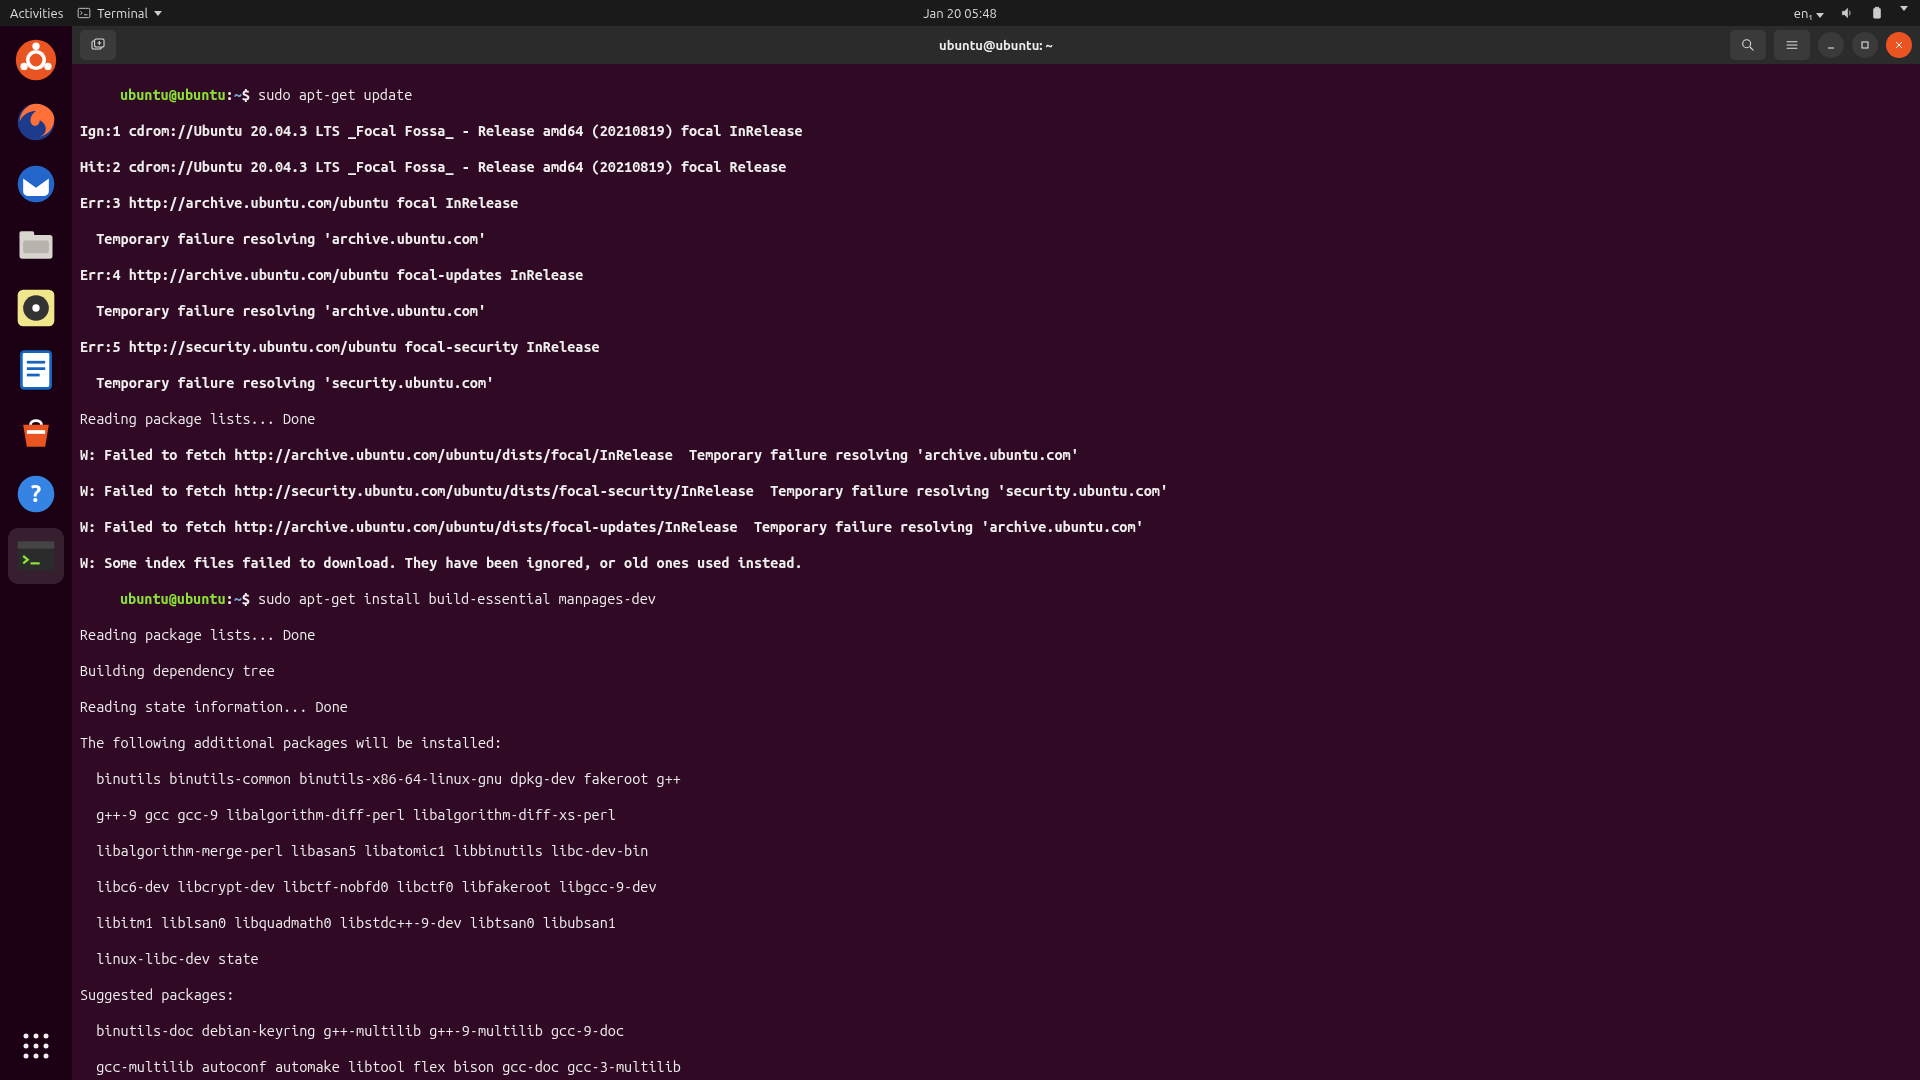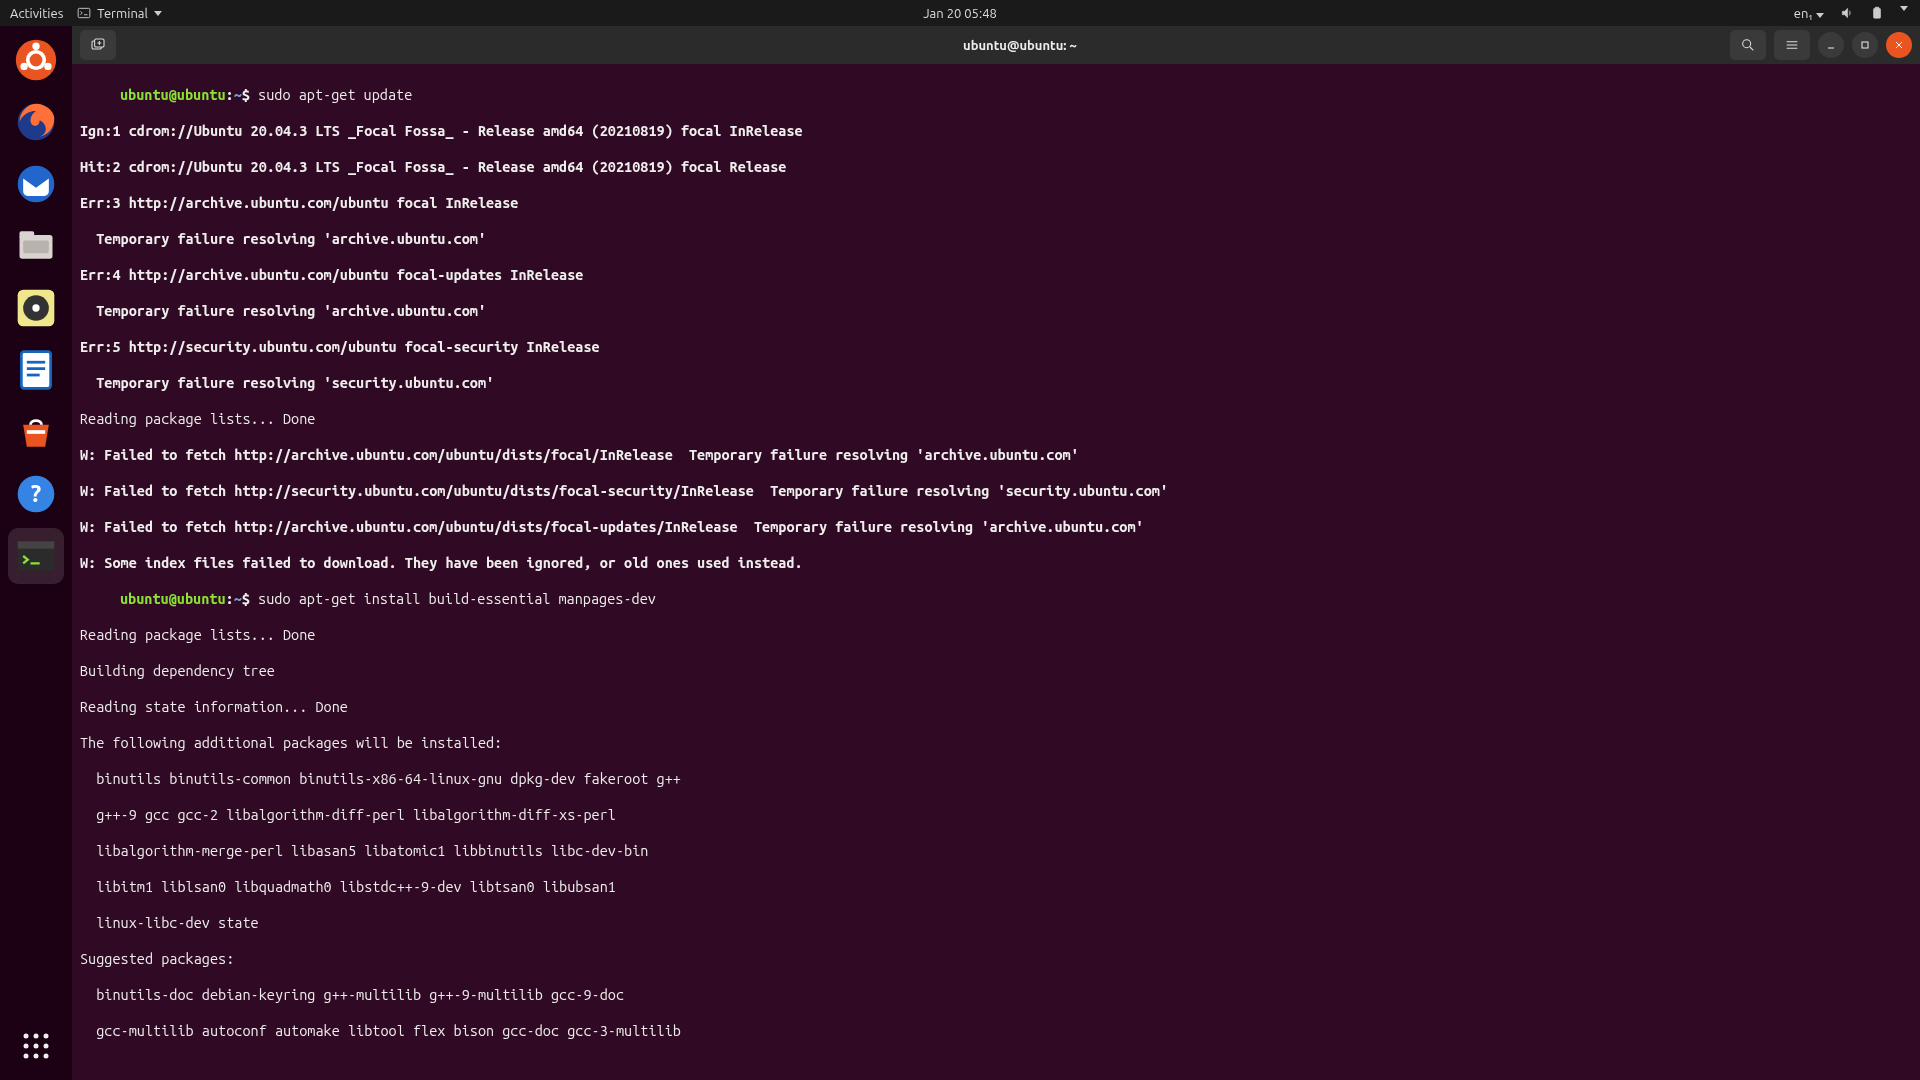--- a/index.html
+++ b/index.html
@@ -20,21 +20,21 @@
   .dock .dock-item svg{width:44px;height:44px;}
   .dock-spacer{flex:1;}
   .apps-grid{width:56px;height:56px;display:flex;align-items:center;justify-content:center;margin-bottom:6px;}
   .apps-grid svg{width:30px;height:30px;fill:#eee;}
 
   
   .headerbar{position:absolute;top:26px;left:72px;right:0;height:38px;background:#2b2b2b;display:flex;align-items:center;color:#eee;font-size:13px;}
   .headerbar .hb-left{display:flex;align-items:center;gap:8px;padding-left:8px;}
   .headerbar .hb-btn{width:36px;height:30px;border-radius:5px;background:#3a3a3a;display:flex;align-items:center;justify-content:center;}
   .headerbar .hb-btn svg{width:16px;height:16px;stroke:#ddd;fill:none;stroke-width:1.6;}
-  .headerbar .title{position:absolute;left:50%;transform:translateX(-50%);font-weight:600;color:#eee;margin-left:24px;}
+  .headerbar .title{position:absolute;left:50%;transform:translateX(-50%);font-weight:600;color:#eee;}
   .headerbar .hb-right{margin-left:auto;display:flex;align-items:center;gap:8px;padding-right:8px;}
   .headerbar .win-btn{width:26px;height:26px;border-radius:50%;display:flex;align-items:center;justify-content:center;background:#3a3a3a;}
   .headerbar .win-btn.close{background:#e95420;}
   .headerbar .win-btn svg{width:12px;height:12px;stroke:#eee;fill:none;stroke-width:2;}
 
   
   .terminal{position:absolute;top:64px;left:72px;right:0;bottom:0;background:#300a24;padding:4px 8px;font-family:"Ubuntu Mono","DejaVu Sans Mono",monospace;font-size:14.5px;line-height:18px;color:#eeeeec;white-space:pre;overflow:hidden;}
   .prompt-user{color:#8ae234;font-weight:bold;margin-left:40px;}
   .prompt-path{color:#729fcf;font-weight:bold;}
   .prompt-white{color:#eeeeec;font-weight:bold;}
@@ -207,22 +207,23 @@
 <span class="line bold">W: Failed to fetch http://archive.ubuntu.com/ubuntu/dists/focal/InRelease  Temporary failure resolving 'archive.ubuntu.com'</span>
 <span class="line bold">W: Failed to fetch http://security.ubuntu.com/ubuntu/dists/focal-security/InRelease  Temporary failure resolving 'security.ubuntu.com'</span>
 <span class="line bold">W: Failed to fetch http://archive.ubuntu.com/ubuntu/dists/focal-updates/InRelease  Temporary failure resolving 'archive.ubuntu.com'</span>
 <span class="line bold">W: Some index files failed to download. They have been ignored, or old ones used instead.</span>
 <span class="line"><span class="prompt-user">ubuntu@ubuntu</span><span class="prompt-white">:</span><span class="prompt-path">~</span><span class="prompt-white">$ </span><span>sudo apt-get install build-essential manpages-dev</span></span>
 <span class="line">Reading package lists... Done</span>
 <span class="line">Building dependency tree</span>
 <span class="line">Reading state information... Done</span>
 <span class="line">The following additional packages will be installed:</span>
 <span class="line">  binutils binutils-common binutils-x86-64-linux-gnu dpkg-dev fakeroot g++</span>
-<span class="line">  g++-9 gcc gcc-2 libalgorithm-diff-perl libalgorithm-diff-xs-perl</span>
+<span class="line">  g++-9 gcc gcc-9 libalgorithm-diff-perl libalgorithm-diff-xs-perl</span>
 <span class="line">  libalgorithm-merge-perl libasan5 libatomic1 libbinutils libc-dev-bin</span>
+<span class="line">  libc6-dev libcrypt-dev libctf-nobfd0 libctf0 libfakeroot libgcc-9-dev</span>
 <span class="line">  libitm1 liblsan0 libquadmath0 libstdc++-9-dev libtsan0 libubsan1</span>
 <span class="line">  linux-libc-dev state</span>
 <span class="line">Suggested packages:</span>
 <span class="line">  binutils-doc debian-keyring g++-multilib g++-9-multilib gcc-9-doc</span>
 <span class="line">  gcc-multilib autoconf automake libtool flex bison gcc-doc gcc-3-multilib</span>
 
 
 
 
 

